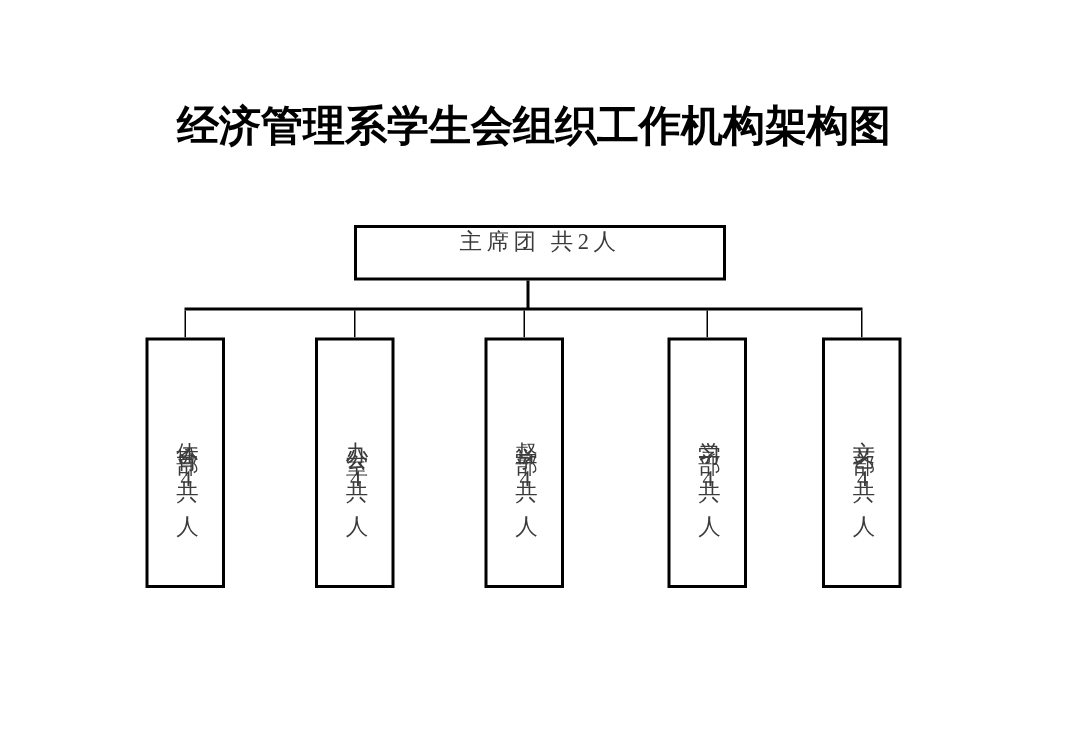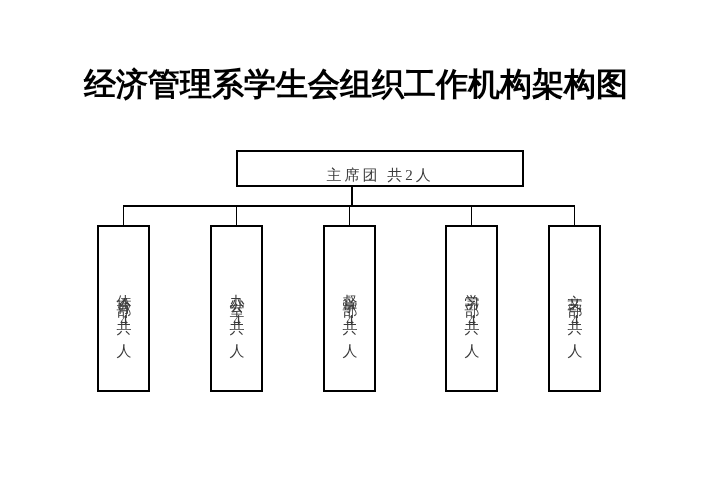--- a/index.html
+++ b/index.html
@@ -12,38 +12,38 @@
     font-family: "Liberation Serif", serif;
   }
   .title {
     position: absolute;
     left: 0;
     top: 63px;
     width: 712px;
     margin: 0;
     text-align: center;
     font-family: "Liberation Sans", sans-serif;
-    font-size: 32px;
+    font-size: 28px;
     line-height: 42px;
     font-weight: bold;
     color: #000000;
     letter-spacing: 0px;
     white-space: nowrap;
   }
   .root-box {
     position: absolute;
     left: 236px;
     top: 150px;
-    width: 288px;
+    width: 248px;
     height: 37px;
     box-sizing: border-box;
     border: 2px solid #000000;
     background: #ffffff;
     display: flex;
-    align-items: flex-end;
+    align-items: flex-start;
     justify-content: center;
     font-size: 15px;
     color: #3b3b3b;
     letter-spacing: 3px;
     white-space: nowrap;
   }
   .line { position: absolute; background: #000000; }
   .trunk   { left: 351px; top: 187px; width: 2px; height: 19px; }
   .rail    { left: 123px; top: 205px; width: 452px; height: 2px; }
   .drop    { top: 207px; width: 1px; height: 18px; }

